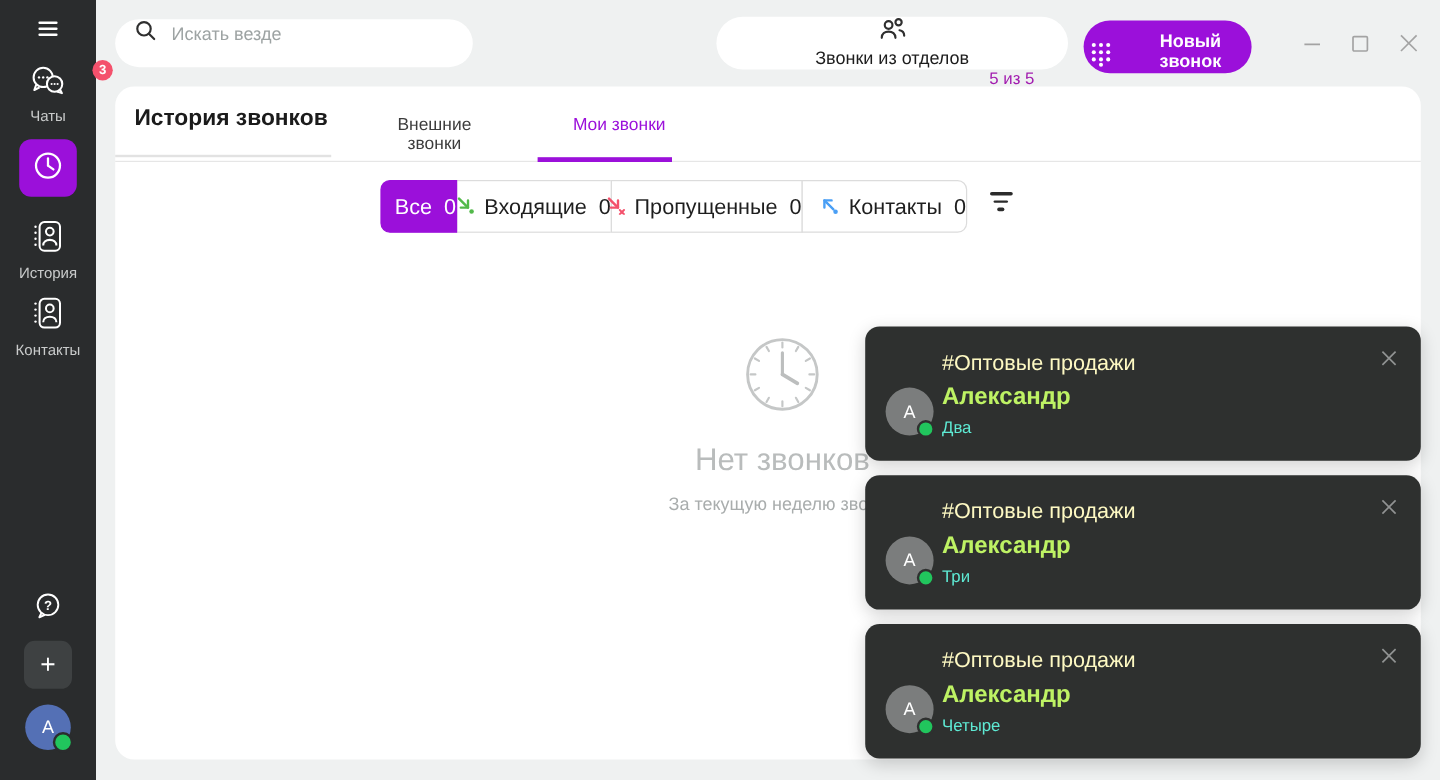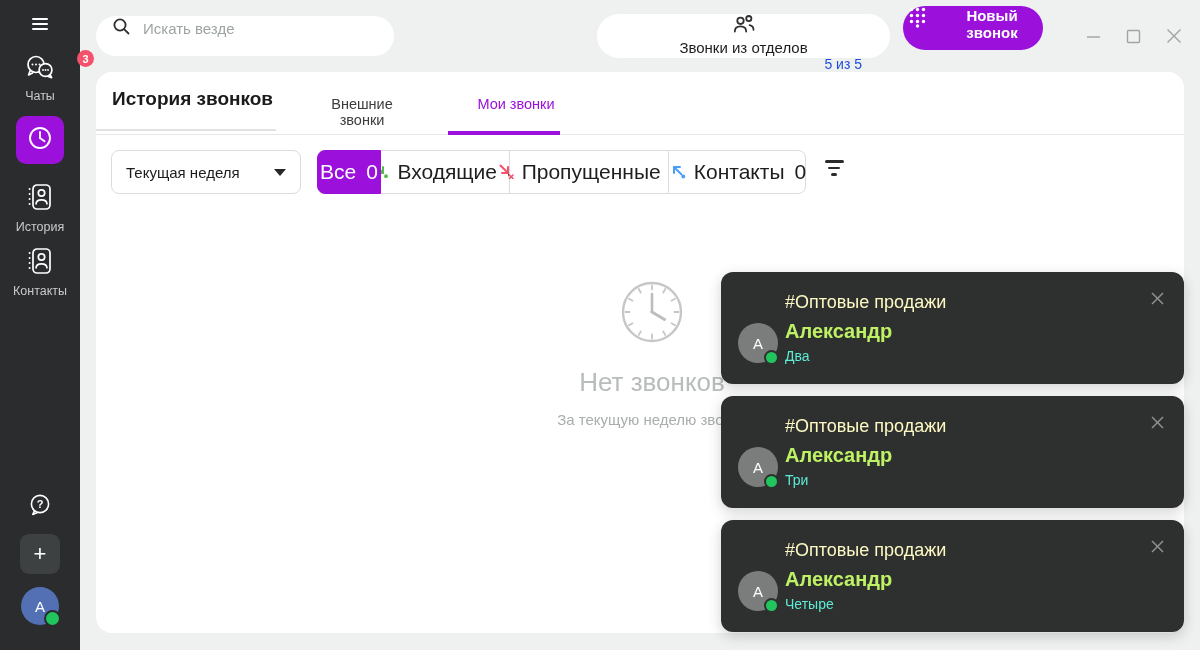--- a/index.html
+++ b/index.html
@@ -34,44 +34,44 @@
   
   .search-pill{position:absolute;left:96px;top:16px;width:298px;height:40px;border-radius:20px;
     background:#fff;display:flex;align-items:center;padding:0 0 16px 16px;box-sizing:border-box;}
   .search-pill input{border:none;outline:none;background:transparent;font-size:15px;
     font-family:"Liberation Sans",sans-serif;color:#333;margin-left:10px;width:220px;}
   .search-pill input::placeholder{color:#9DA3A3;}
   .dept{position:absolute;left:597px;top:14px;width:293px;height:44px;background:#fff;border-radius:22px;
     display:flex;align-items:center;padding:0 16px;box-sizing:border-box;cursor:pointer;flex-direction:column;}
   .dept .vdiv{width:1px;height:22px;background:#E3E3E3;margin:0 12px 0 10px;}
   .dept .dlabel{font-size:15px;color:#1D1D1D;}
-  .dept .dcount{font-size:14px;color:#1d4ed8;margin-left:auto;margin-right:12px;}
+  .dept .dcount{font-size:14px;color:#a21caf;margin-left:auto;margin-right:12px;}
   .caret{width:0;height:0;border-left:6px solid transparent;border-right:6px solid transparent;
     border-top:7px solid #272727;}
-  .newcall{position:absolute;left:903px;top:6px;width:140px;height:44px;border-radius:22px;border:none;
-    background:#9B10DA;color:#fff;display:flex;align-items:flex-start;justify-content:center;gap:21px;
+  .newcall{position:absolute;left:903px;top:17px;width:140px;height:44px;border-radius:22px;border:none;
+    background:#9B10DA;color:#fff;display:flex;align-items:flex-end;justify-content:center;gap:21px;
     font-size:15px;font-weight:700;font-family:"Liberation Sans",sans-serif;cursor:pointer;}
   .winbtns{position:absolute;top:28px;right:18px;display:flex;gap:25px;align-items:center;}
   .winbtn{cursor:pointer;display:flex;align-items:center;justify-content:center;}
   
   .card{position:absolute;left:96px;top:72px;width:1088px;height:561px;background:#fff;border-radius:16px;}
   .page-title{position:absolute;left:16px;top:16px;font-size:19px;font-weight:700;color:#1B1B1B;}
   .title-underline{position:absolute;left:0;top:57px;width:180px;height:2px;background:#E2E2E2;}
   .hdr-border{position:absolute;left:0;top:62px;width:1088px;height:1px;background:#E6E6E6;}
   .tab{position:absolute;top:24px;font-size:14.5px;color:#3C3C3C;text-align:center;cursor:pointer;}
   .tab-1{left:211px;width:110px;}
   .tab-2{left:364px;width:112px;color:#9B10DA;}
   .tab-active-bar{position:absolute;left:352px;top:59px;width:112px;height:4px;background:#9B10DA;z-index:2;}
   .period{position:absolute;left:15px;top:78px;width:190px;height:44px;box-sizing:border-box;
     border:1px solid #DCDCDC;border-radius:8px;background:#fff;display:flex;align-items:center;
     padding:0 14px;font-size:15px;color:#1D1D1D;cursor:pointer;}
   .period .caret{margin-left:auto;}
   .chips{position:absolute;left:221px;top:78px;height:44px;display:flex;}
-  .chip{box-sizing:border-box;height:44px;display:flex;align-items:center;justify-content:center;
-    background:#fff;border:1px solid #DCDCDC;margin-left:-1px;font-size:21px;color:#1E1E1E;cursor:pointer;}
+  .chip{box-sizing:border-box;height:44px;display:flex;align-items:center;justify-content:flex-end;
+    background:#fff;border:1px solid #DCDCDC;margin-left:-1px;font-size:18px;color:#1E1E1E;cursor:pointer;}
   .chip svg{margin-right:8px;}
   .chip .cnt{margin-left:10px;}
   .chip-all{width:64px;background:#9B10DA;border-color:#9B10DA;color:#fff;
     border-radius:8px 0 0 8px;margin-left:0;z-index:2;}
   .chip-in{width:130px;}
   .chip-miss{width:160px;}
   .chip-out{width:138px;border-radius:0 8px 8px 0;}
   .filter-lines{position:absolute;left:727px;top:88px;width:22px;height:24px;cursor:pointer;}
   .filter-lines i{display:block;height:2.5px;background:#2B2B2B;border-radius:2px;margin:0 auto 4px;}
   .filter-lines i:nth-child(1){width:19px;}
@@ -243,24 +243,20 @@
 </div>
 
 <div class="card">
   <div class="page-title">История звонков</div>
   <div class="title-underline"></div>
   <div class="tab tab-1">Внешние звонки</div>
   <div class="tab tab-2">Мои звонки</div>
   <div class="tab-active-bar"></div>
   <div class="hdr-border"></div>
 
-  <div class="period">
-    <span>Текущая неделя</span>
-    <span class="caret"></span>
-  </div>
 
   <div class="chips">
     <div class="chip chip-all">
       <span>Все</span>
       <span class="cnt">0</span>
     </div>
     <div class="chip chip-in">
       <span>
         <svg width="18" height="18" viewBox="0 0 18 18" fill="none" stroke="#52B94A" stroke-width="2" stroke-linecap="round" stroke-linejoin="round">
           <path d="M4.5 4.5 L12 12"></path>

